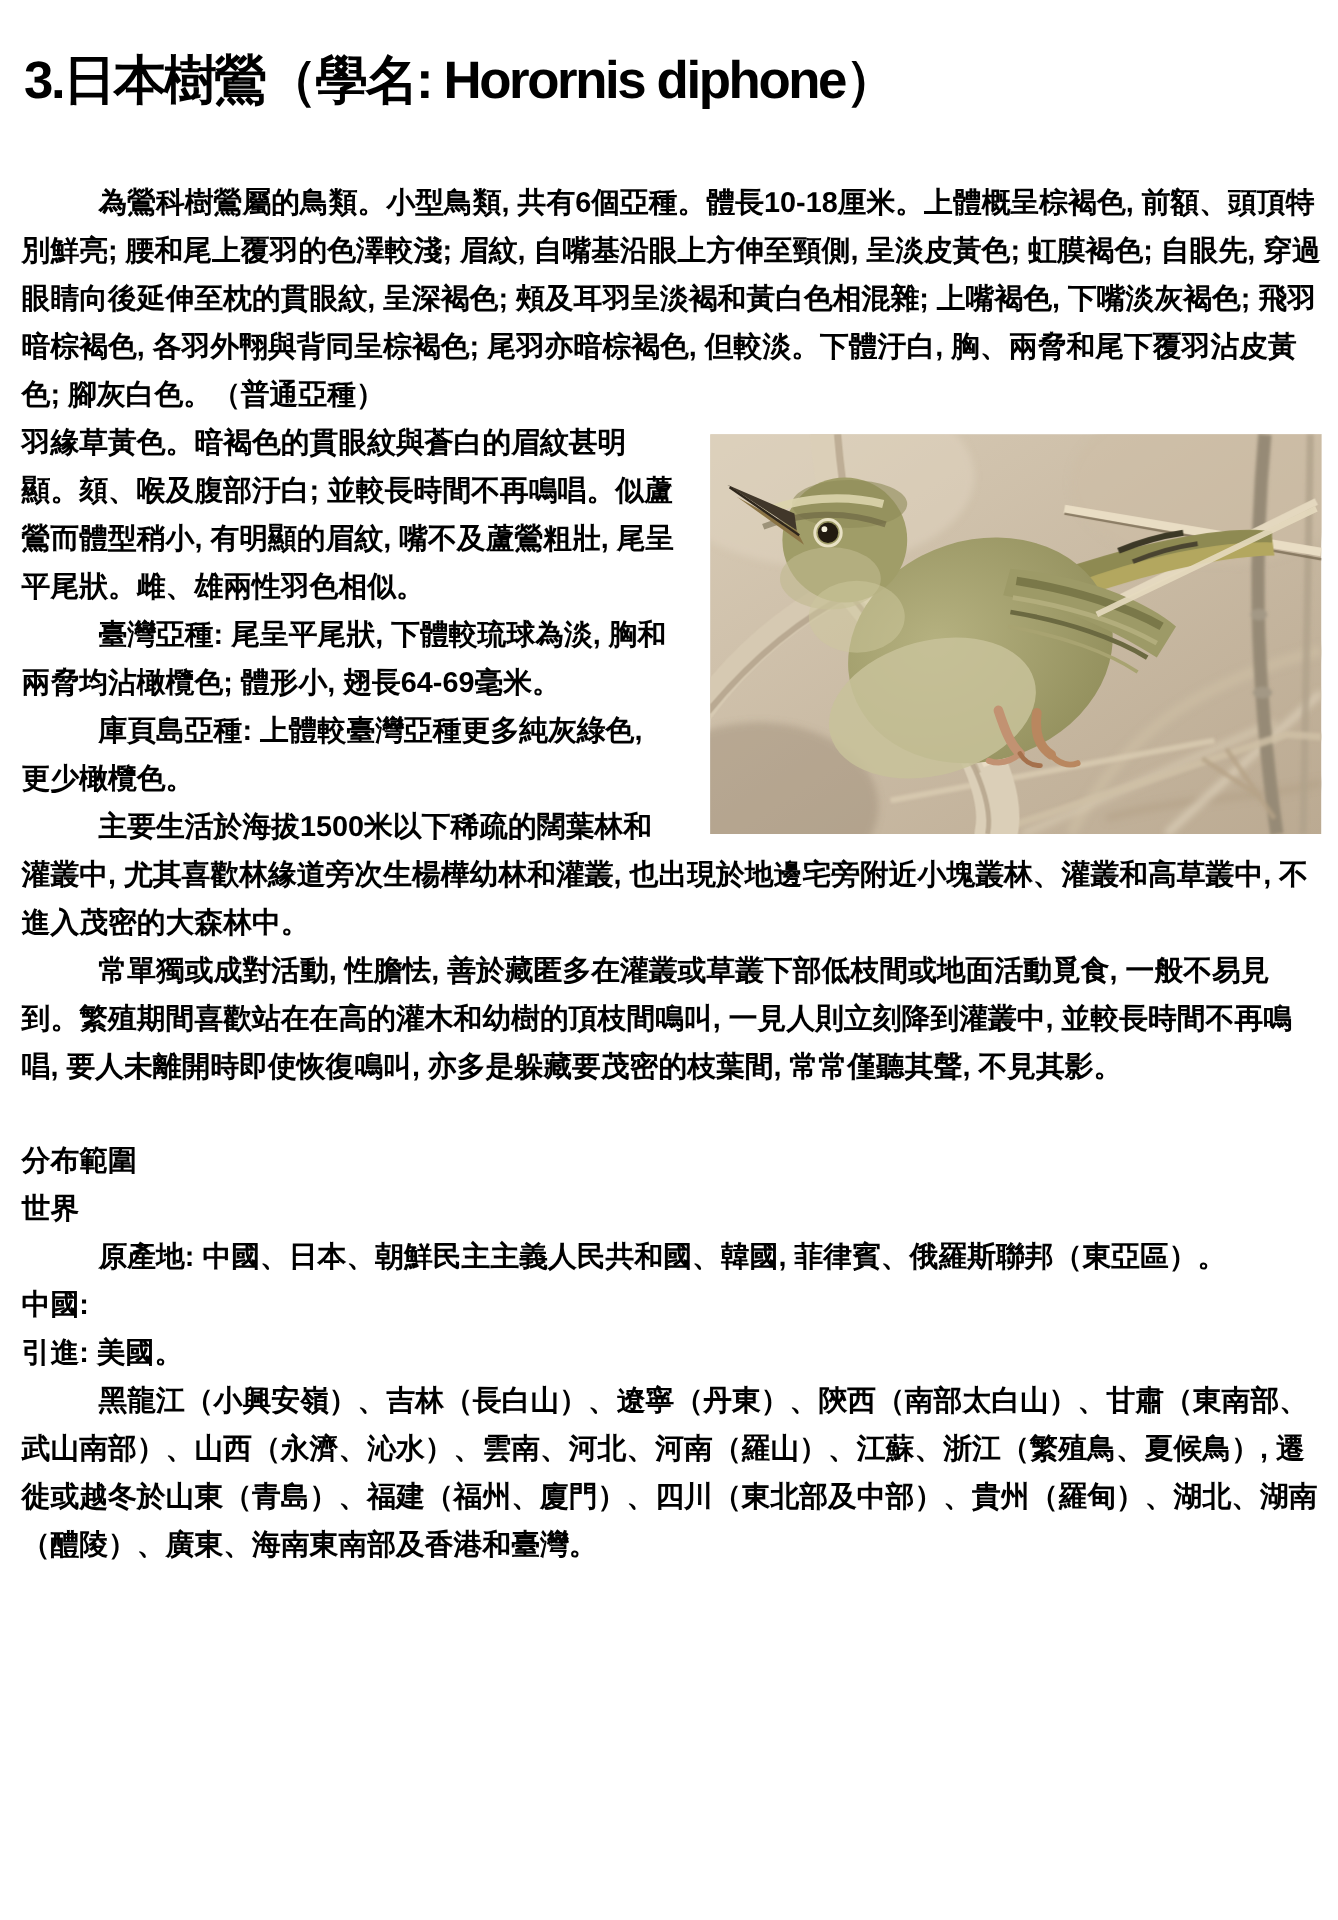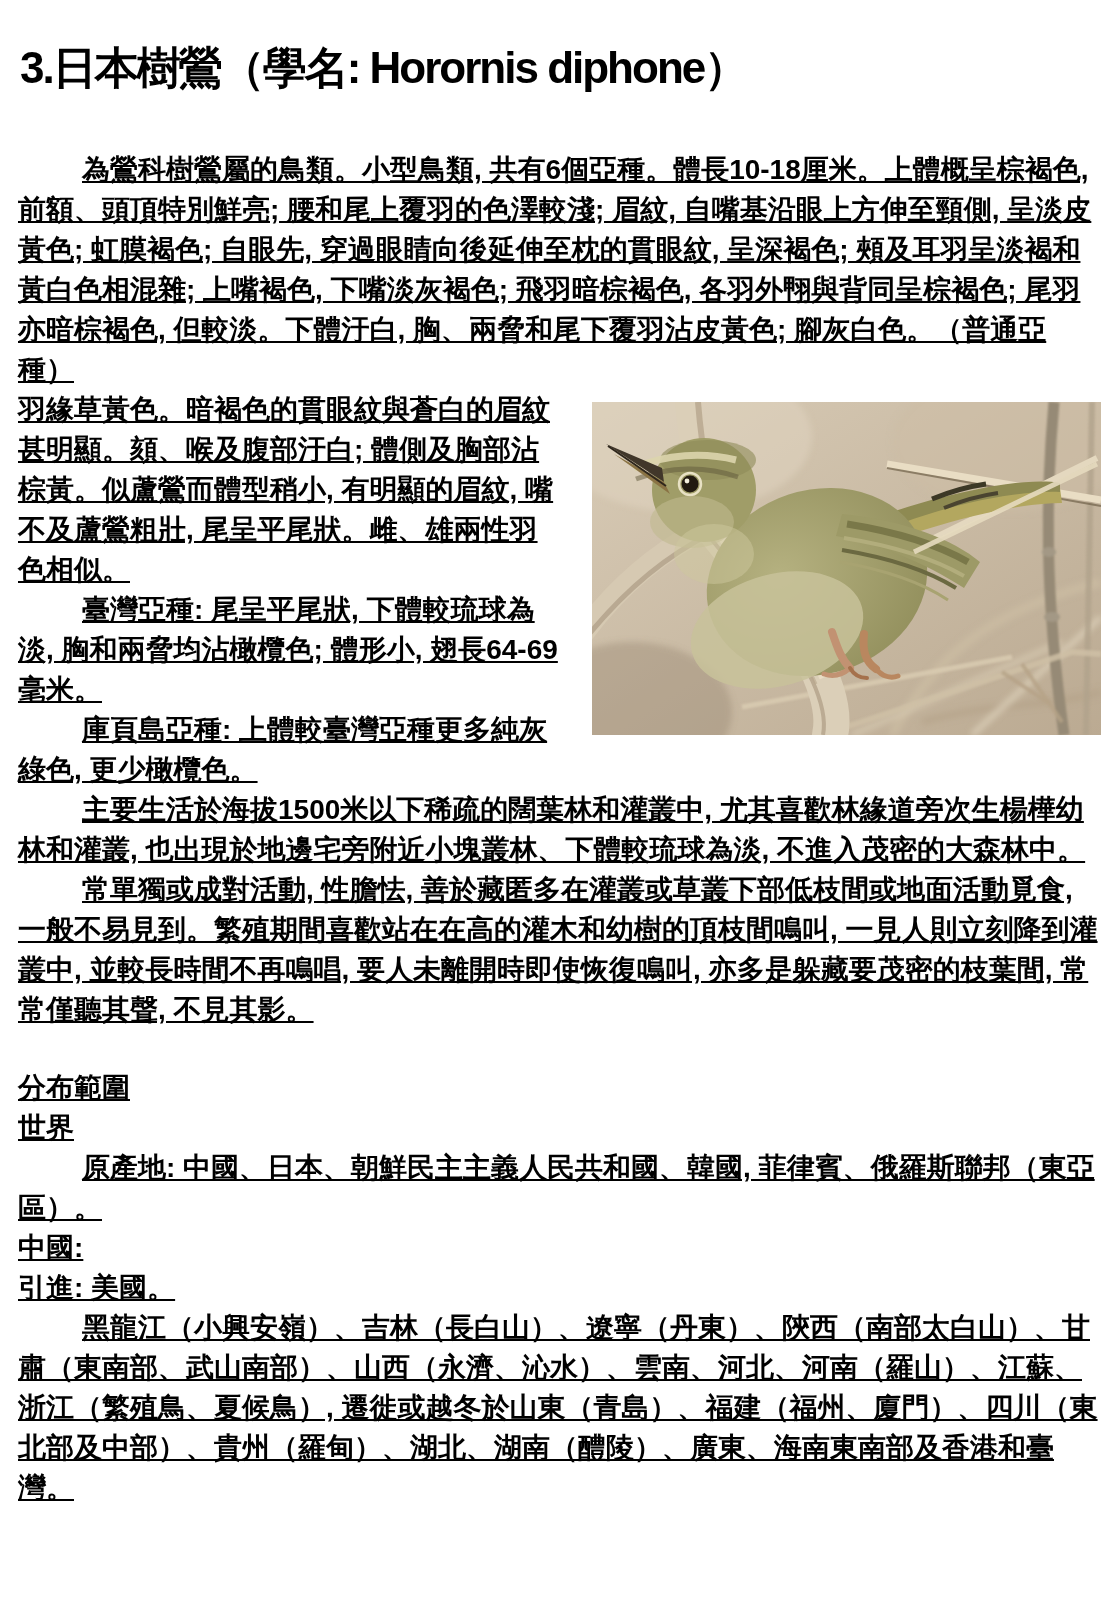--- a/index.html
+++ b/index.html
@@ -19,27 +19,26 @@
   }
   .doc-title {
     font-size: 44px;
     line-height: 72px;
     font-weight: 700;
     letter-spacing: -2px;
     margin: 32px 0 46px 2px;
     white-space: nowrap;
   }
   .para {
-    font-size: 28px;
+    font-size: 24px;
     line-height: 40px;
     font-weight: 600;
     margin: 0;
     word-break: break-all;
     overflow-wrap: anywhere;
-    text-decoration: underline;
   }
   .indent { text-indent: 64px; }
   .spacer { height: 38px; }
   .photo-float {
     float: right;
     display: block;
     width: 509px;
     height: 333px;
     margin: 12px 0 10px 28px;
     background: #c9b9a2;
@@ -151,26 +150,26 @@
             <path d="M272,232 C270,250 274,260 284,267" stroke="#b9875f" stroke-width="8"></path>
             <path d="M258,266 C250,273 241,275 232,272" stroke="#c29272" stroke-width="5"></path>
             <path d="M284,267 C290,274 298,277 306,274" stroke="#b9875f" stroke-width="5"></path>
             <path d="M258,266 C262,273 268,276 275,276" stroke="#a5714c" stroke-width="4"></path>
           </g>
         </g>
 
         <path d="M322,150 L505,62" stroke="#e6dabf" stroke-width="5" fill="none" opacity="0.9"></path>
       </svg>
     </span>
-    <span>羽緣草黃色。暗褐色的貫眼紋與蒼白的眉紋甚明顯。頦、喉及腹部汙白; 體側及胸部沾棕黃。似蘆鶯而體型稍小, 有明顯的眉紋, 嘴不及蘆鶯粗壯, 尾呈平尾狀。雌、雄兩性羽色相似。</span>
+    <span>羽緣草黃色。暗褐色的貫眼紋與蒼白的眉紋甚明顯。頦、喉及腹部汙白; 並較長時間不再鳴唱。似蘆鶯而體型稍小, 有明顯的眉紋, 嘴不及蘆鶯粗壯, 尾呈平尾狀。雌、雄兩性羽色相似。</span>
   </p>
 
   <p class="para indent">臺灣亞種: 尾呈平尾狀, 下體較琉球為淡, 胸和兩脅均沾橄欖色; 體形小, 翅長64-69毫米。</p>
   <p class="para indent">庫頁島亞種: 上體較臺灣亞種更多純灰綠色, 更少橄欖色。</p>
-  <p class="para indent">主要生活於海拔1500米以下稀疏的闊葉林和灌叢中, 尤其喜歡林緣道旁次生楊樺幼林和灌叢, 也出現於地邊宅旁附近小塊叢林、下體較琉球為淡, 不進入茂密的大森林中。</p>
+  <p class="para indent">主要生活於海拔1500米以下稀疏的闊葉林和灌叢中, 尤其喜歡林緣道旁次生楊樺幼林和灌叢, 也出現於地邊宅旁附近小塊叢林、灌叢和高草叢中, 不進入茂密的大森林中。</p>
   <p class="para indent">常單獨或成對活動, 性膽怯, 善於藏匿多在灌叢或草叢下部低枝間或地面活動覓食, 一般不易見到。繁殖期間喜歡站在在高的灌木和幼樹的頂枝間鳴叫, 一見人則立刻降到灌叢中, 並較長時間不再鳴唱, 要人未離開時即使恢復鳴叫, 亦多是躲藏要茂密的枝葉間, 常常僅聽其聲, 不見其影。</p>
 
   <div class="spacer"></div>
 
   <p class="para">分布範圍</p>
   <p class="para">世界</p>
   <p class="para indent">原產地: 中國、日本、朝鮮民主主義人民共和國、韓國, 菲律賓、俄羅斯聯邦（東亞區）。</p>
   <p class="para">中國:</p>
   <p class="para">引進: 美國。</p>
   <p class="para indent">黑龍江（小興安嶺）、吉林（長白山）、遼寧（丹東）、陝西（南部太白山）、甘肅（東南部、武山南部）、山西（永濟、沁水）、雲南、河北、河南（羅山）、江蘇、浙江（繁殖鳥、夏候鳥）, 遷徙或越冬於山東（青島）、福建（福州、廈門）、四川（東北部及中部）、貴州（羅甸）、湖北、湖南（醴陵）、廣東、海南東南部及香港和臺灣。</p>

